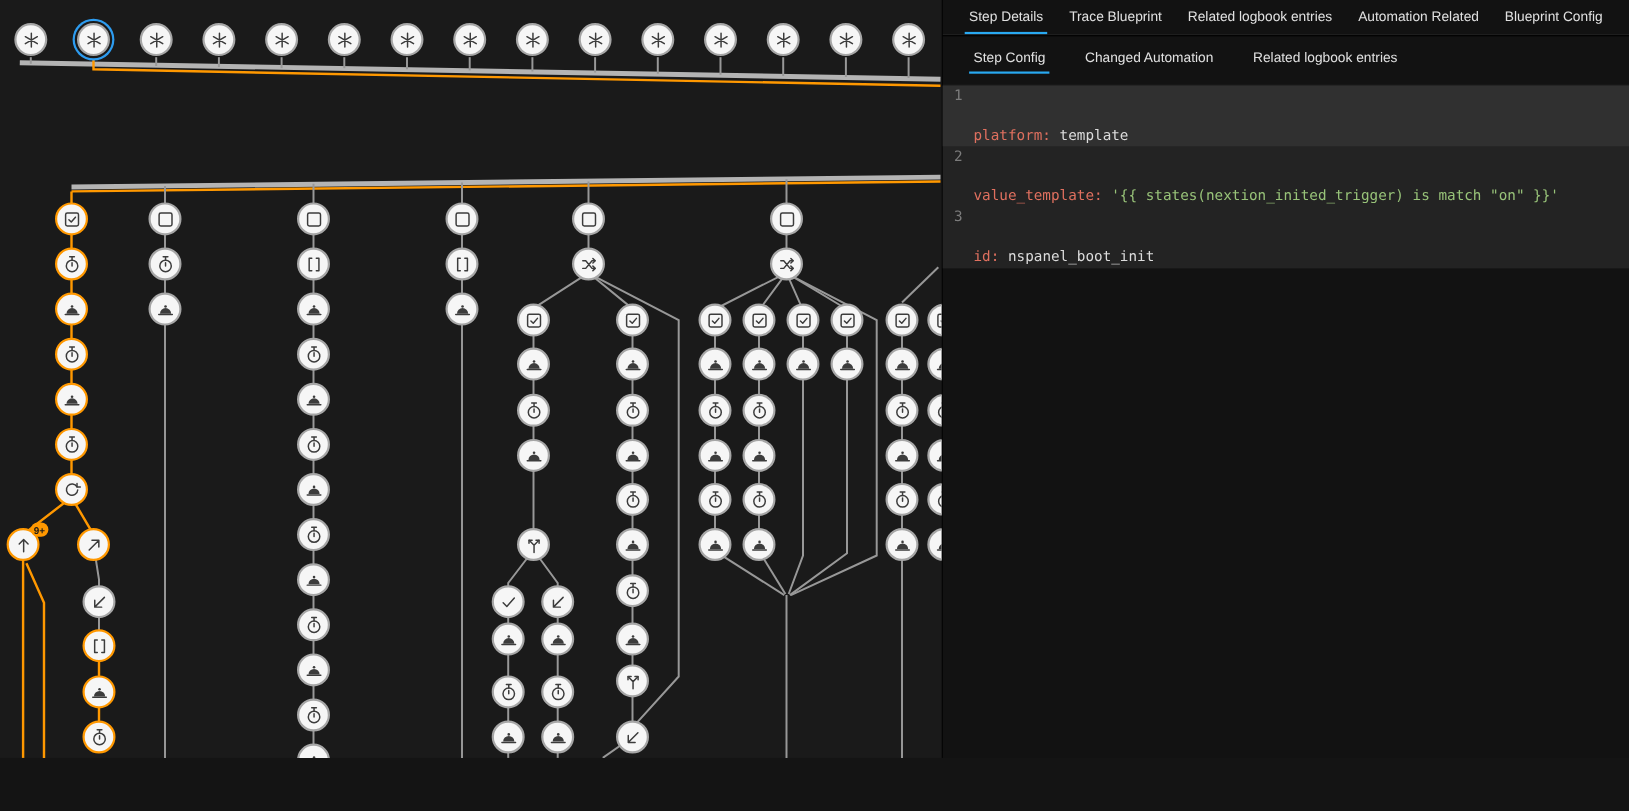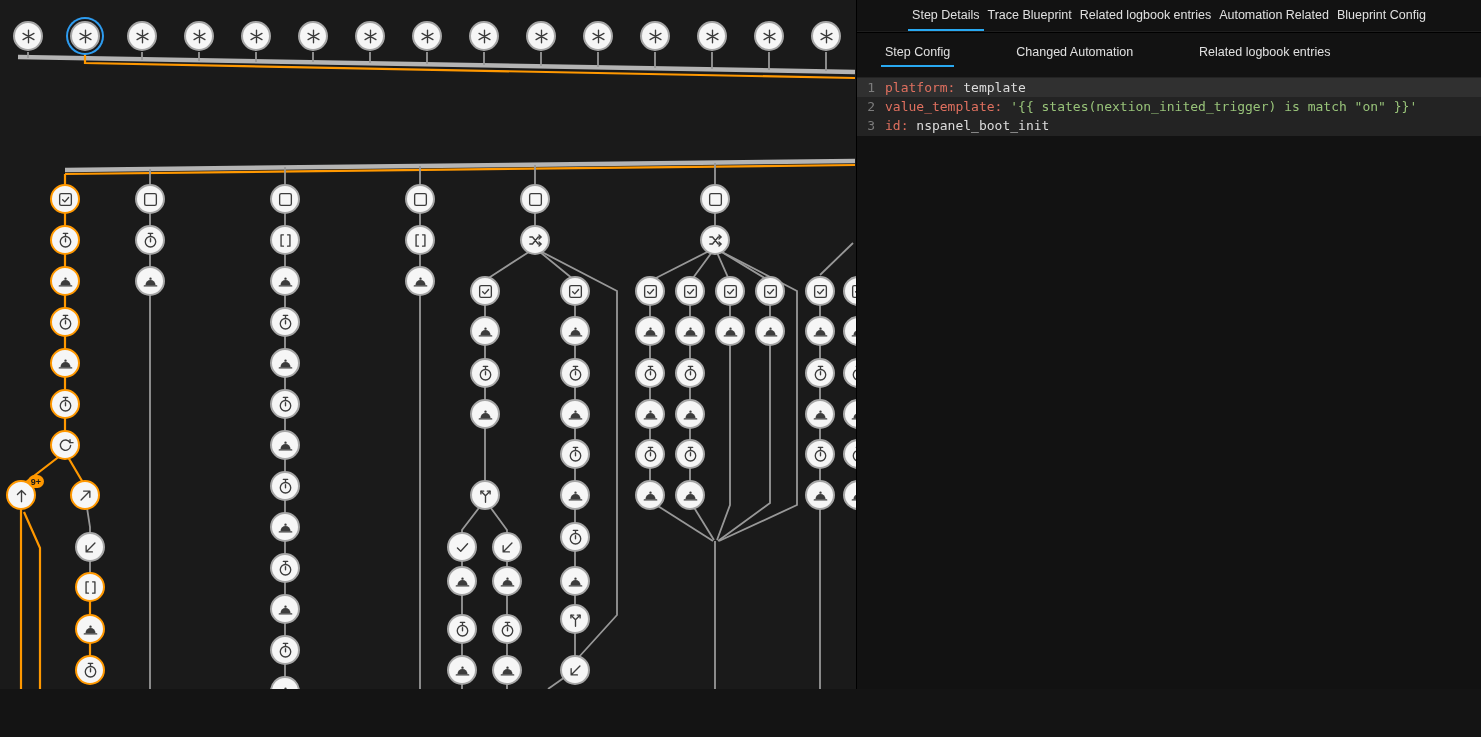--- a/index.html
+++ b/index.html
@@ -26,31 +26,31 @@
   .edge-o    { stroke:var(--orange); stroke-width:2.2; fill:none; }
   .node { position:absolute; width:30px; height:30px; border-radius:50%; background:#f6f6f6; border:2px solid #a6a6a6; transform:translate(-50%,-50%); display:flex; align-items:center; justify-content:center; cursor:pointer; }
   .node svg { width:19px; height:19px; display:block; }
   .node.a { border-color:var(--orange); }
   .node.sel { box-shadow:0 0 0 2px #1a1a1a, 0 0 0 4px var(--select); }
   .badge { position:absolute; top:-7px; right:-10px; min-width:12px; height:13px; padding:0 3px; background:var(--orange); color:#1a1a1a; font-size:9px; font-weight:bold; border-radius:7px; display:flex; align-items:center; justify-content:center; }
 
   
   .panel { flex:1; background:#121212; border-left:1px solid #000; display:flex; flex-direction:column; min-width:0; }
   .tabs { display:flex; align-items:stretch; }
-  .top-tabs { height:32px; justify-content:center; padding:0 20px; border-bottom:1px solid rgba(255,255,255,0.05); }
-  .bottom-tabs { height:28px; gap:58px; padding:0 24px; justify-content:flex-start; }
+  .top-tabs { height:32px; justify-content:space-between; padding:0 20px; border-bottom:1px solid rgba(255,255,255,0.05); }
+  .bottom-tabs { height:28px; gap:28px; padding:0 24px; justify-content:flex-start; }
   .tab { background:none; border:none; font-family:inherit; color:#e0e0e0; font-size:12.5px; display:flex; align-items:center; padding:0 4px; border-bottom:2px solid transparent; cursor:pointer; white-space:nowrap; }
   .tab.active { border-bottom-color:var(--tab); }
   .detail-body { height:278px; padding:22px 24px; color:#e4e4e4; font-size:15px; }
   .bottom-section { border-top:1px solid #000; flex:1; padding-top:6px; }
   .code { margin-top:10px; background:#232323; font-family:"DejaVu Sans Mono", monospace; font-size:13px; line-height:19px; padding:1px 0; }
   .cl { display:flex; }
   .cl.active { background:#303030; }
   .ln { width:28px; flex:none; text-align:right; padding-right:10px; color:#7c7c7c; user-select:none; }
-  .lc { white-space:pre; }
+  .lc { white-space:pre;margin-top:36px; }
   .tok.key   { color:var(--key); }
   .tok.str   { color:var(--str); }
   .tok.plain { color:var(--plain); }
 </style>
 </head>
 <body>
 
 <div class="app">
 
 

